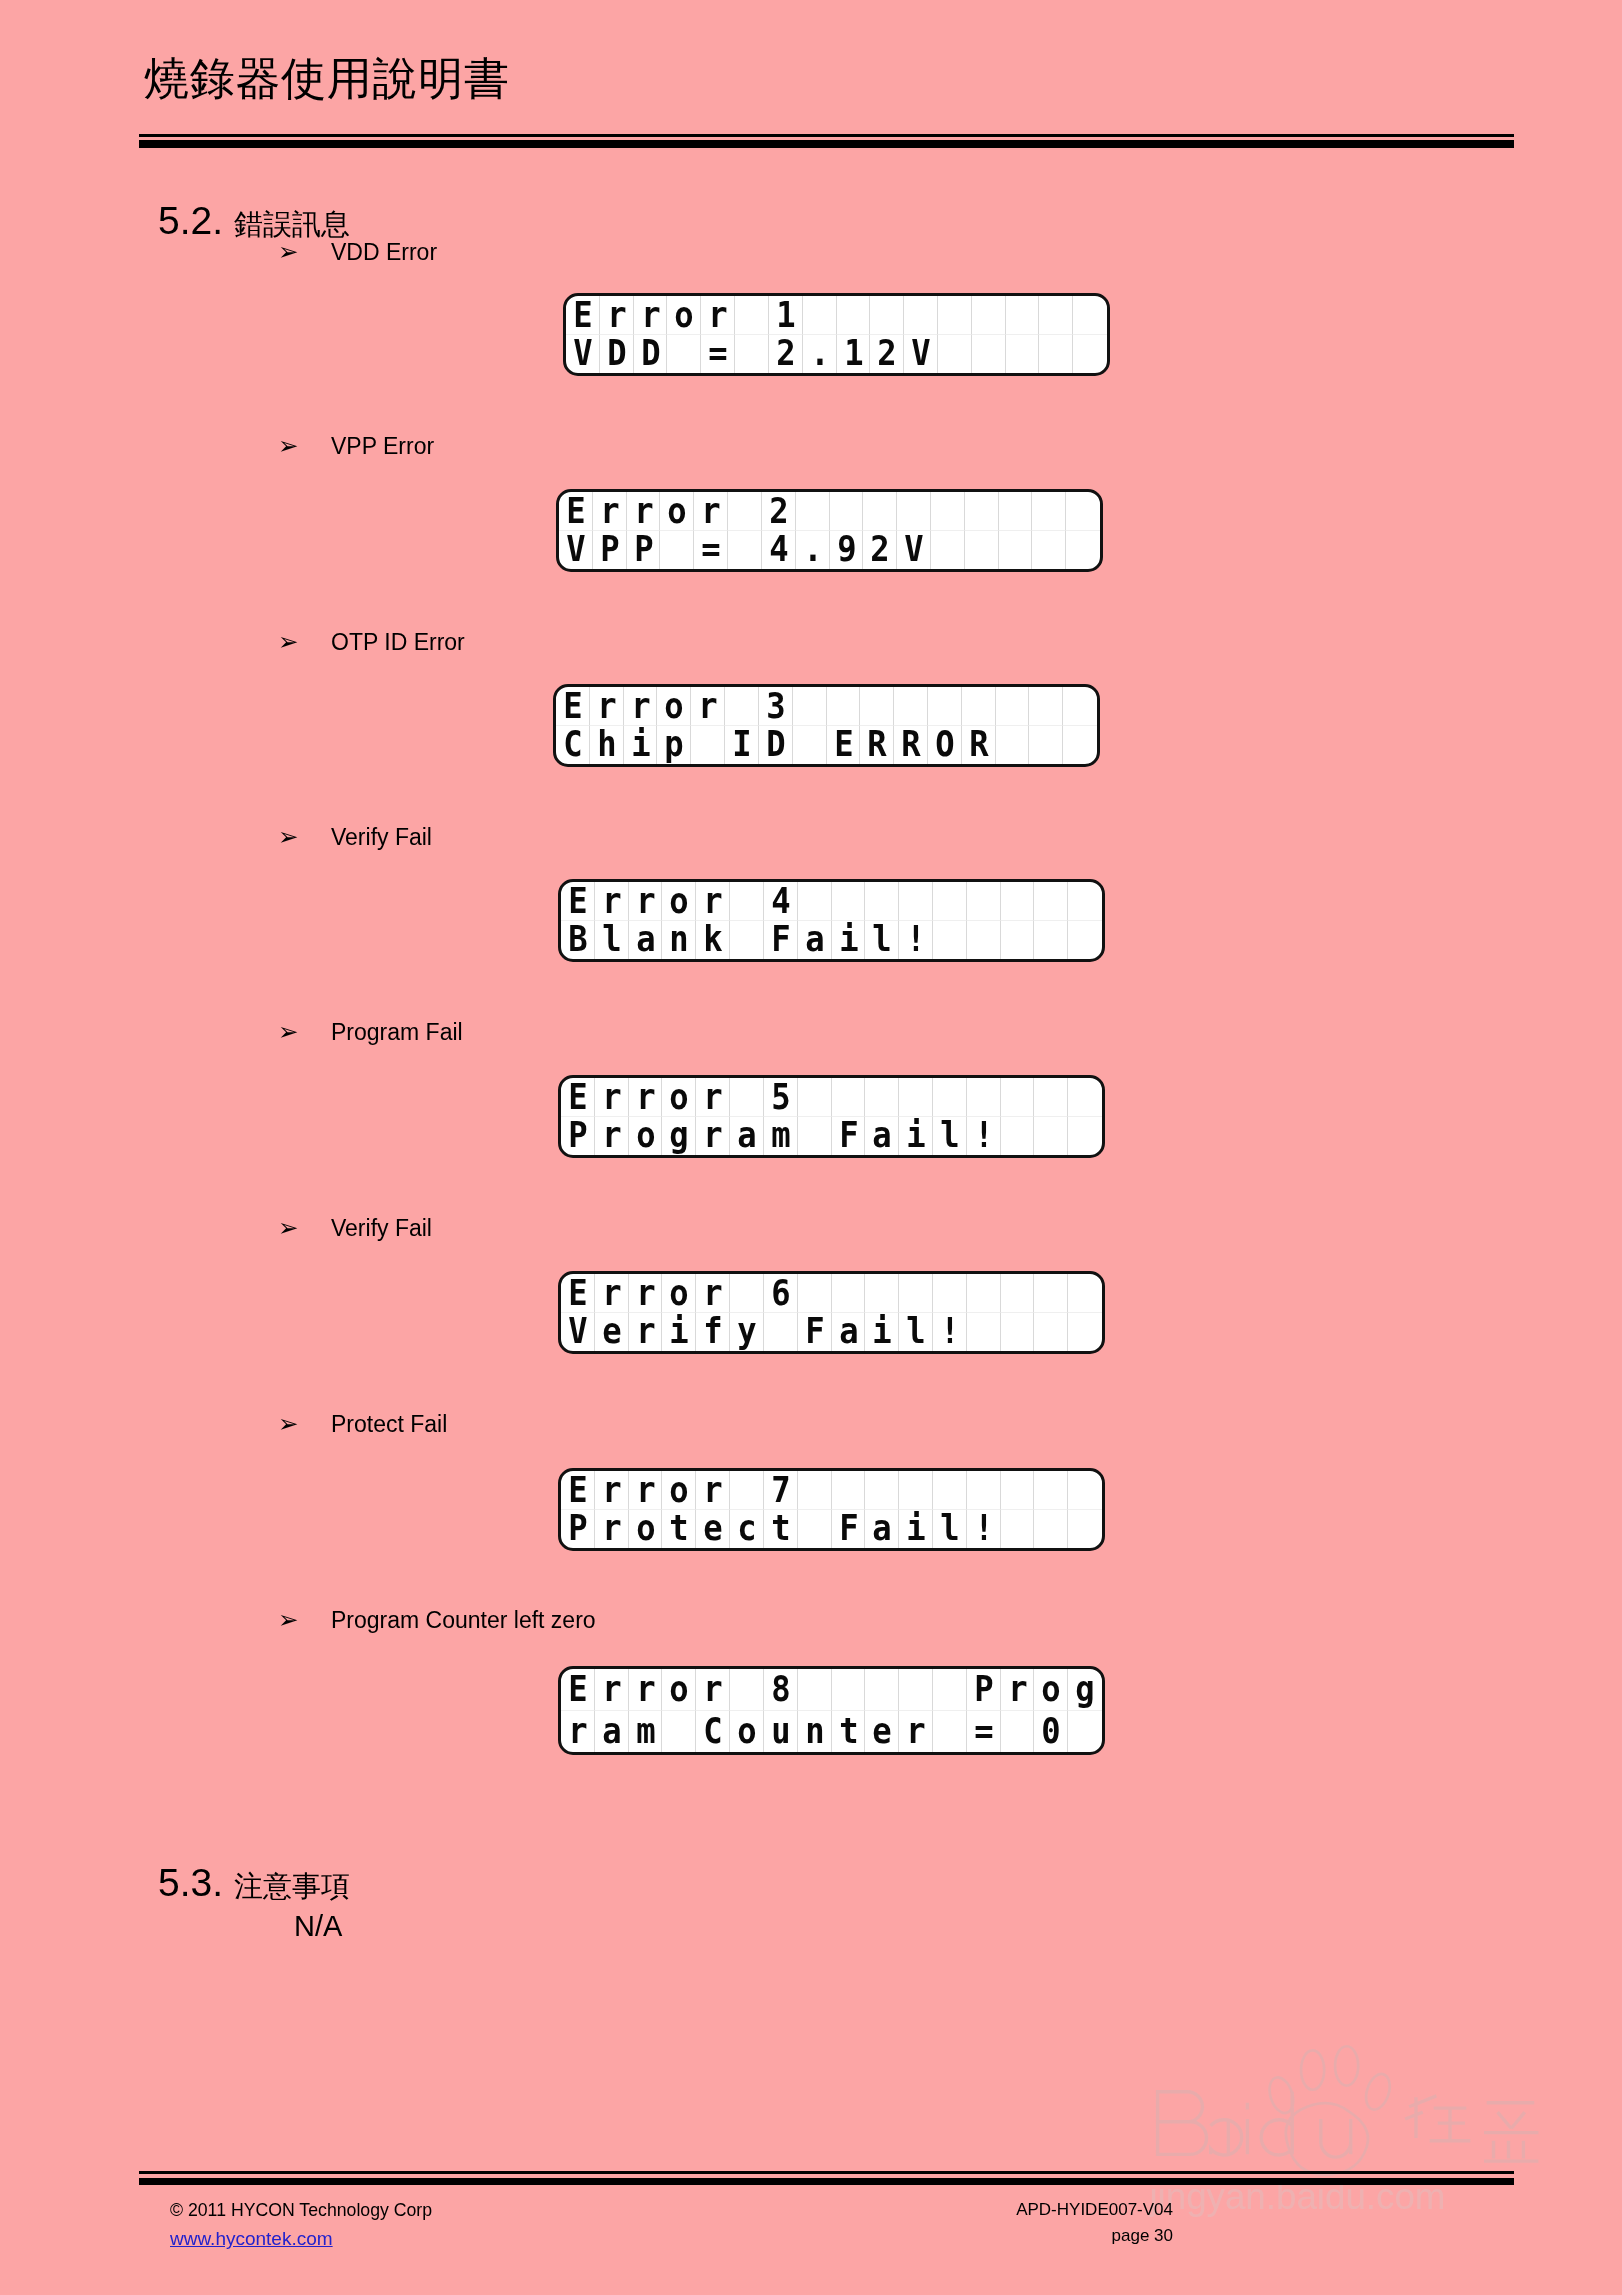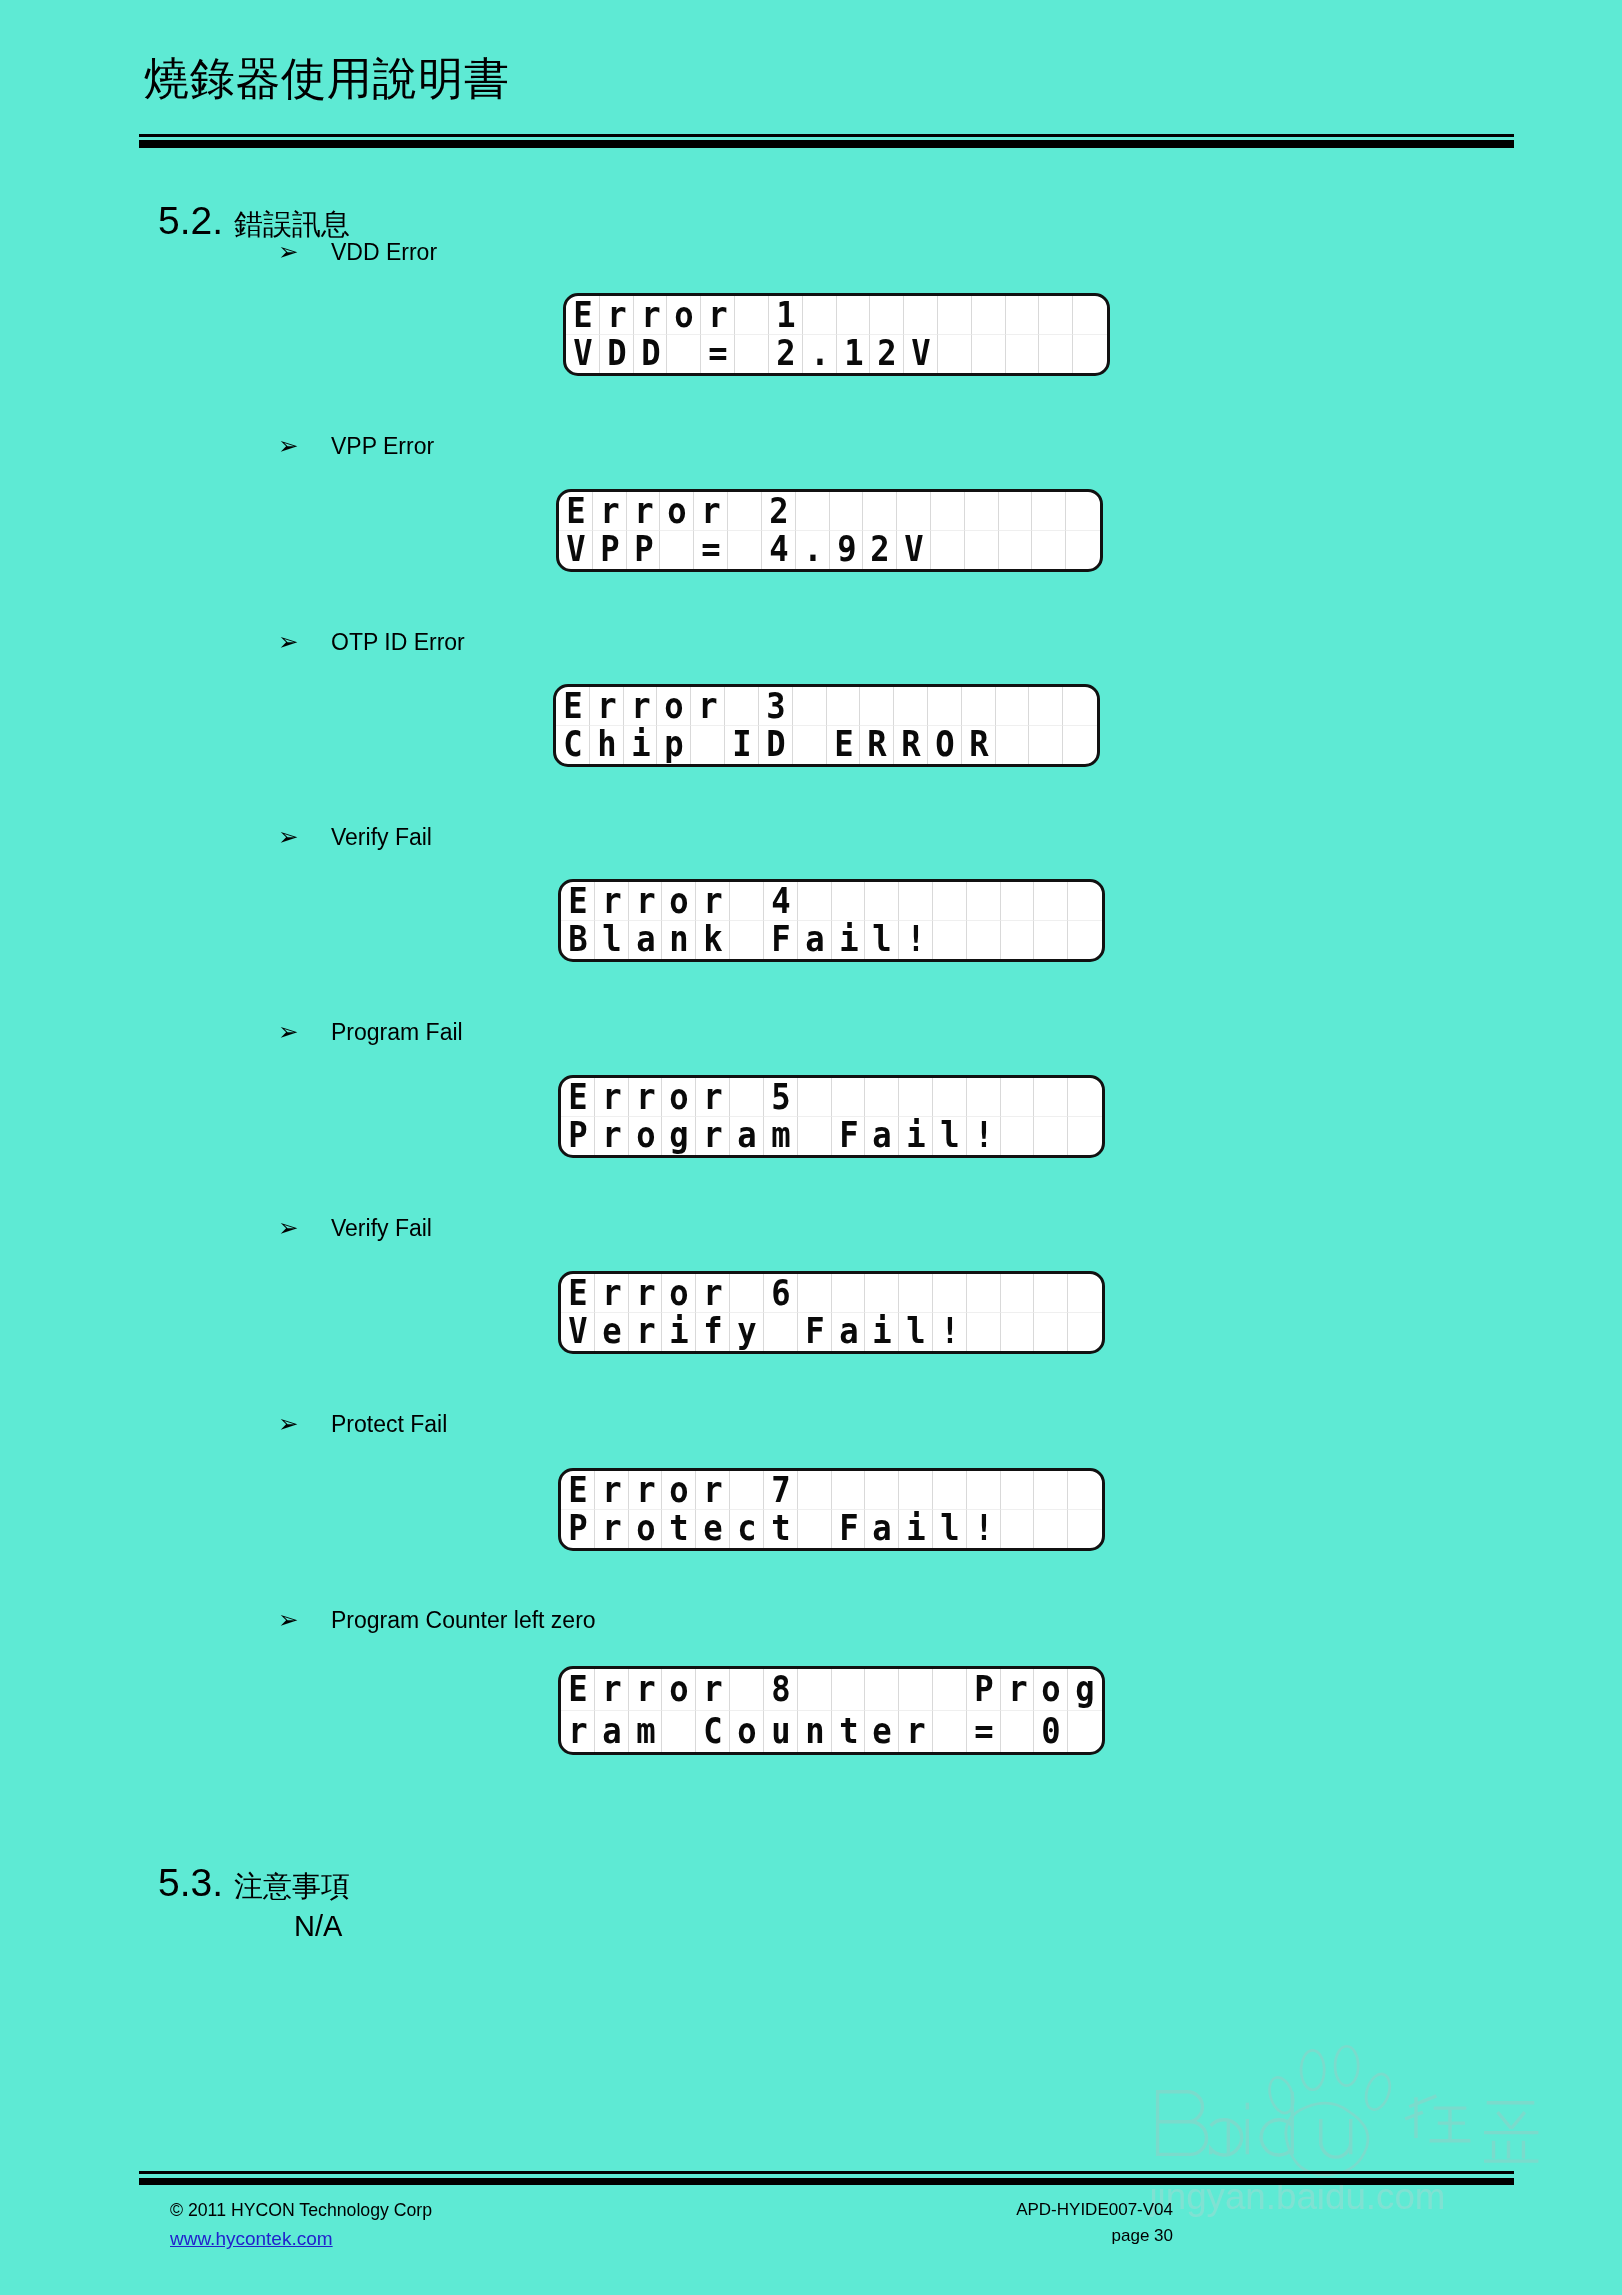--- a/index.html
+++ b/index.html
@@ -9,21 +9,21 @@
   }
   body {
     font-family: "Liberation Sans", sans-serif;
     color: #000000;
   }
 
   .page {
     position: relative;
     width: 1623px;
     height: 2295px;
-    background: #5eead4;
+    background: #fca5a5;
     overflow: hidden;
     box-sizing: border-box;
   }
 
   
   .header {
     position: absolute;
     left: 0; top: 0;
     width: 1623px;
     height: 158px;

